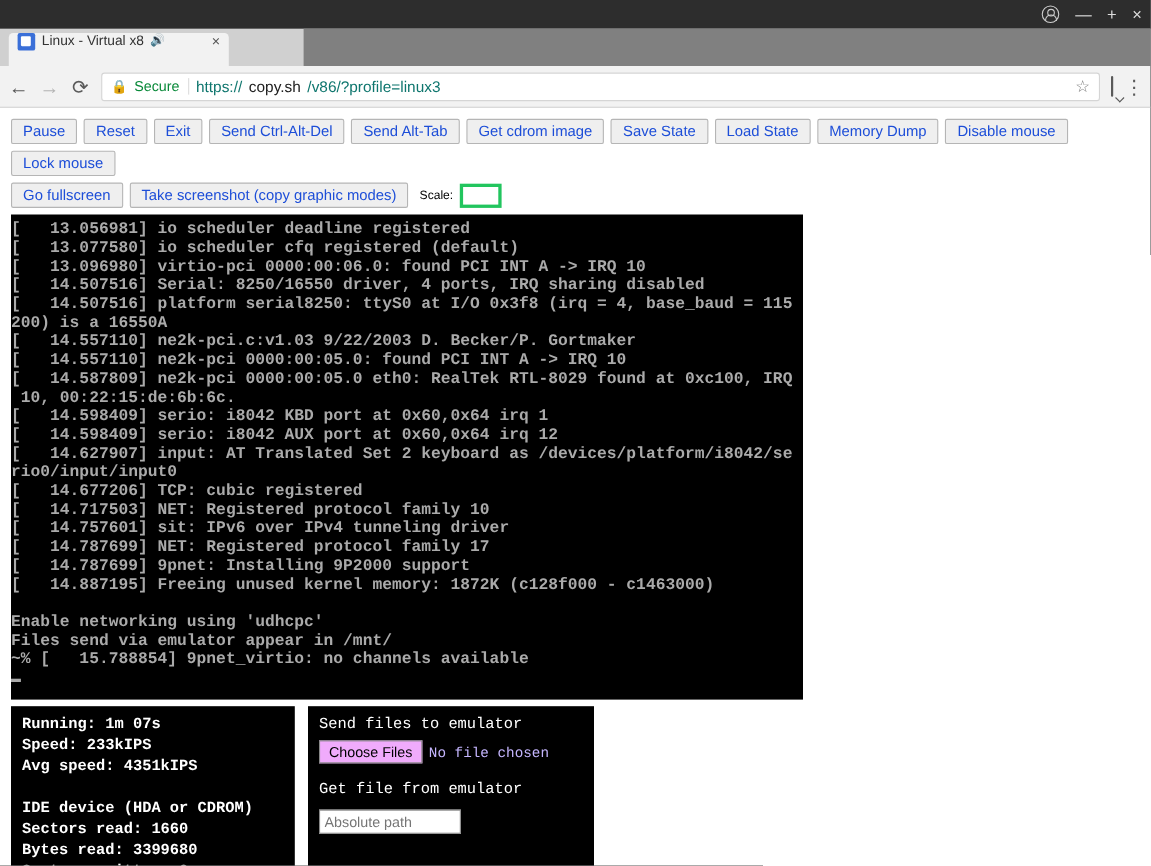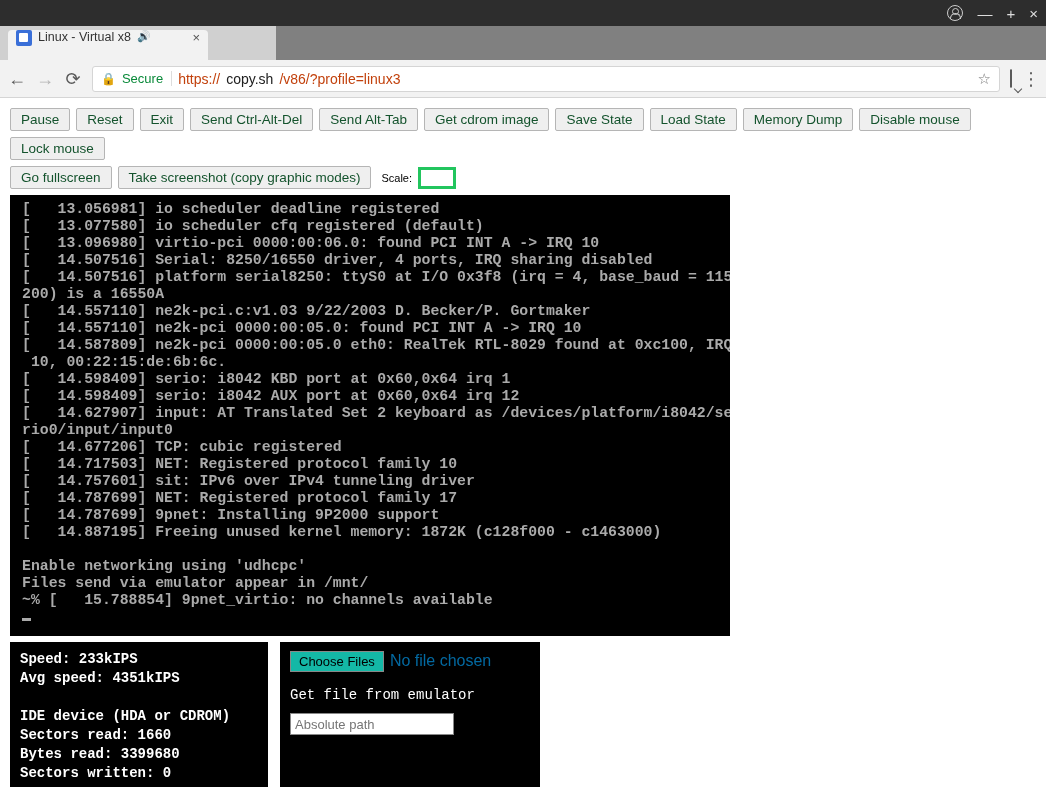--- a/index.html
+++ b/index.html
@@ -81,21 +81,21 @@
     gap: 10px;
   }
   .nav-icon { width:18px; text-align:center; color:#5a5a5a; font-size:18px; line-height:1; }
   .nav-icon.disabled { color:#b5b5b5; }
   .omnibox {
     flex:1; height:26px; background:#fff; border:1px solid #d5d5d5; border-radius:3px;
     display:flex; align-items:center; padding:0 8px; gap:6px; font-size:14px;
   }
   .lock { color:#0a8a3a; font-size:12px; }
   .secure { color:#0a8a3a; font-size:13px; border-right:1px solid #ddd; padding-right:8px; }
-  .url-muted { color:#c2410c; }
+  .url-muted { color:#0f766e; }
   .url-dark { color:#202020;text-align:right; }
   .omnibox .star { margin-left:auto; color:#7a7a7a; font-size:15px; }
   .chat-icon {
     width:20px; height:14px; border:1.5px solid #5a5a5a; border-radius:4px; position:relative;
   }
   .chat-icon::after{
     content:""; position:absolute; bottom:-5px; left:4px; width:5px; height:5px; border-left:1.5px solid #5a5a5a; border-bottom:1.5px solid #5a5a5a; transform:rotate(-45deg); background:#f2f2f2;
   }
   .kebab { color:#5a5a5a; font-size:18px; letter-spacing:-2px; }
 
@@ -104,53 +104,53 @@
     background:#fff;
     padding: 10px 10px 0 10px;
     height: calc(787px - 26px - 34px - 38px);
     overflow:hidden;
   }
   .toolbar-row {
     display:flex; flex-wrap:wrap; gap:6px; align-items:center; margin-bottom:6px;
   }
   .btn {
     background:#efefef; border:1px solid #b5b5b5; border-radius:2px;
-    font-size:13.5px; padding:3px 10px; font-family:Arial,sans-serif; color:#14532d;
+    font-size:13.5px; padding:3px 10px; font-family:Arial,sans-serif; color:#1d4ed8;
   }
   .scale-label { font-size:11px; margin-left:4px; }
   .scale-input {
     width:34px; height:22px; border:3px solid #22c55e; background:#fff; font-size:13px; padding:1px 16px;font-style:italic;
   }
 
   
   .terminal {
     background:#000; color:#aaa; font-family:"Liberation Mono","Courier New",monospace;
-    font-size:14.8px; line-height:1.15; padding:6px 4px 10px 12px;
+    font-size:14.8px; line-height:1.15; padding:6px 4px 10px 0;
     white-space:pre; overflow:hidden; margin-top:4px; font-weight:bold;
     width:720px;
   }
   .cursor { display:inline-block; width:9px; height:3px; background:#aaa; vertical-align:baseline; }
 
   
   .panels {
     display:flex; gap:12px; margin-top:6px;
   }
   .panel {
     background:#000; color:#fff; font-family:"Liberation Mono","Courier New",monospace;
     font-size:14px; line-height:1.35; padding:8px 10px; font-weight:bold;
   }
   .panel.stats { width:258px; }
   .panel.files { width:260px; font-weight:normal; }
   .panel.files .hdr { font-weight:normal; margin-bottom:4px; }
   .file-btn {
-    background:#14b8a6; border:1px solid #888; font-size:13px; padding:2px 8px; font-family:Arial; color:#000;
-  }
-  .file-status { font-size:16px; font-family:Liberation Sans, sans-serif; margin-left:6px; color:#0369a1; }
+    background:#f0abfc; border:1px solid #888; font-size:13px; padding:2px 8px; font-family:Arial; color:#000;
+  }
+  .file-status { font-size:13px; font-family:Liberation Mono, monospace; margin-left:6px; color:#c4b5fd; }
   .path-input {
-    width:164px; height:22px; border:1px solid #888; background:#fff; font-size:13px; padding:2px 4px; margin-top:4px; color:#4d7c0f; font-family:Arial;
+    width:129px; height:22px; border:1px solid #888; background:#fff; font-size:13px; padding:2px 4px; margin-top:4px; color:#4d7c0f; font-family:Arial;
   }
 </style>
 </head>
 <body>
 
 <div class="titlebar">
   <div class="spacer"></div>
   <span class="win-btn">
       <span class="user-circle"></span>
     </span>
@@ -228,30 +228,32 @@
 [   14.787699] 9pnet: Installing 9P2000 support
 [   14.887195] Freeing unused kernel memory: 1872K (c128f000 - c1463000)
 
 Enable networking using 'udhcpc'
 Files send via emulator appear in /mnt/
 ~% [   15.788854] 9pnet_virtio: no channels available
 <span class="cursor"></span></div>
 
   <div class="panels">
     <div class="panel stats">
+      <div>Running: 1m 07s</div>
       <div>Speed: 233kIPS</div>
       <div>Avg speed: 4351kIPS</div>
       <div>&nbsp;</div>
       <div>IDE device (HDA or CDROM)</div>
       <div>Sectors read: 1660</div>
       <div>Bytes read: 3399680</div>
       <div>Sectors written: 0</div>
 
     </div>
     <div class="panel files">
+      <div class="hdr">Send files to emulator</div>
       <div>
         <button class="file-btn">Choose Files</button><span class="file-status">No file chosen</span>
       </div>
       <div style="height:14px"></div>
       <div class="hdr">Get file from emulator</div>
       <input class="path-input" placeholder="Absolute path" style="">
     </div>
   </div>
 
 </div>

